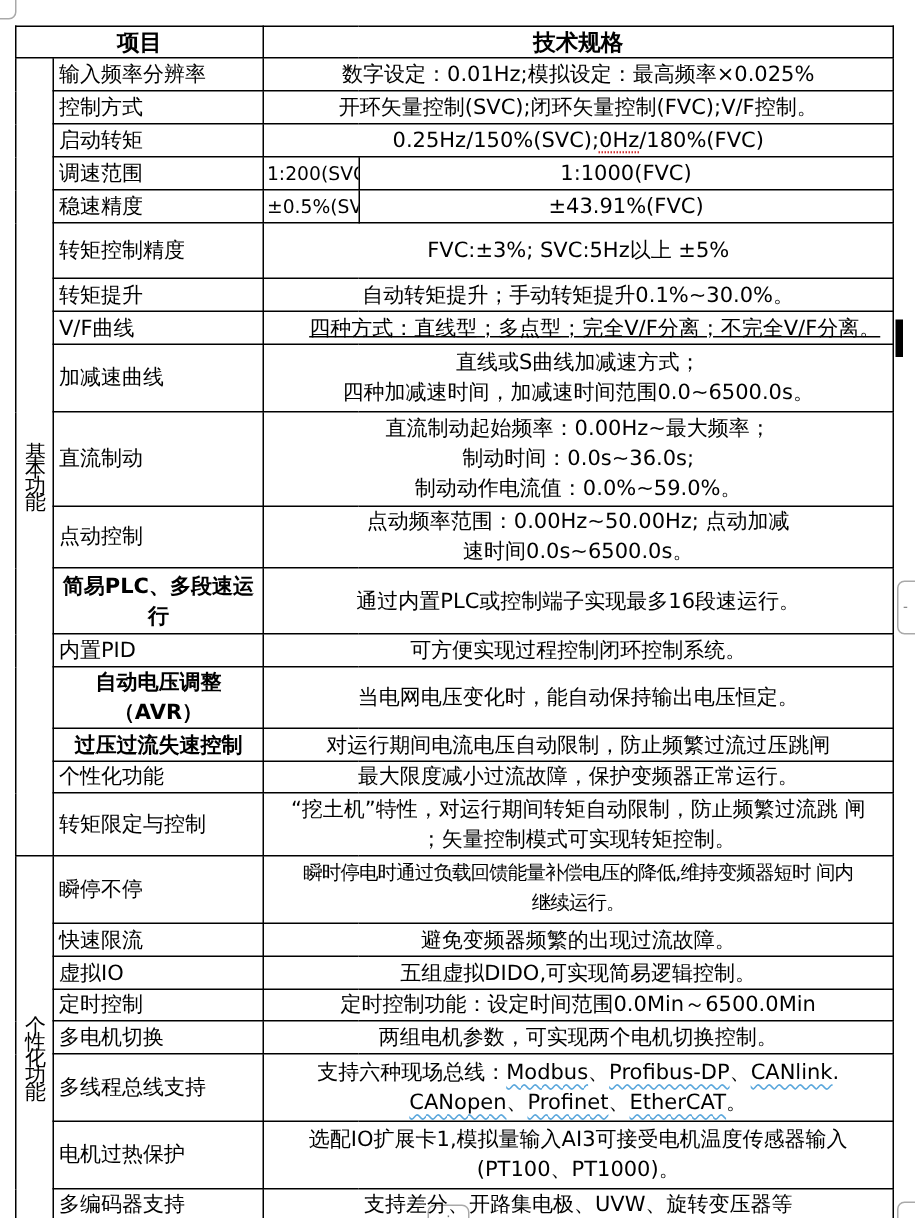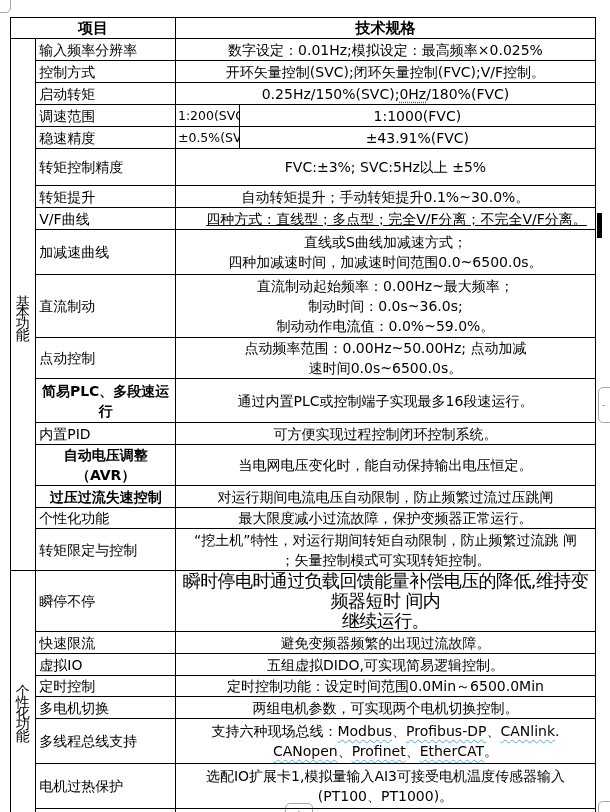--- a/index.html
+++ b/index.html
@@ -25,21 +25,21 @@
   .group-cell{
     writing-mode:vertical-lr;text-orientation:upright;
     text-align:center;letter-spacing:11px;
     font-size:15px;padding:0;width:25px;
   }
   .item{text-align:left;white-space:pre-line;}
   .item.left{text-align:center;font-weight:bold;}
   .spec{text-align:center;white-space:pre-line;line-height:21px;padding:0 5px;}
   .spec.indent{text-indent:22px;text-decoration:underline;}
   .spec.nowrap{white-space:nowrap;font-size:12.5px;padding:0 2px;}
-  .spec.cond{letter-spacing:-0.6px;font-size:18px;}
+  .spec.cond{letter-spacing:-0.6px;font-size:13px;}
   .red-dotted{text-decoration:underline dotted #d03030;text-underline-offset:3px;}
   .wavy{text-decoration:underline wavy #5aa7dc;text-decoration-thickness:1px;text-underline-offset:3px;}
   
   .float-btn{
     position:absolute;background:#fff;
     border:1.5px solid #a9a9a9;border-radius:5px;
     box-sizing:border-box;
     color:#777;font-size:9px;line-height:9px;
     display:flex;align-items:center;justify-content:center;
   }

